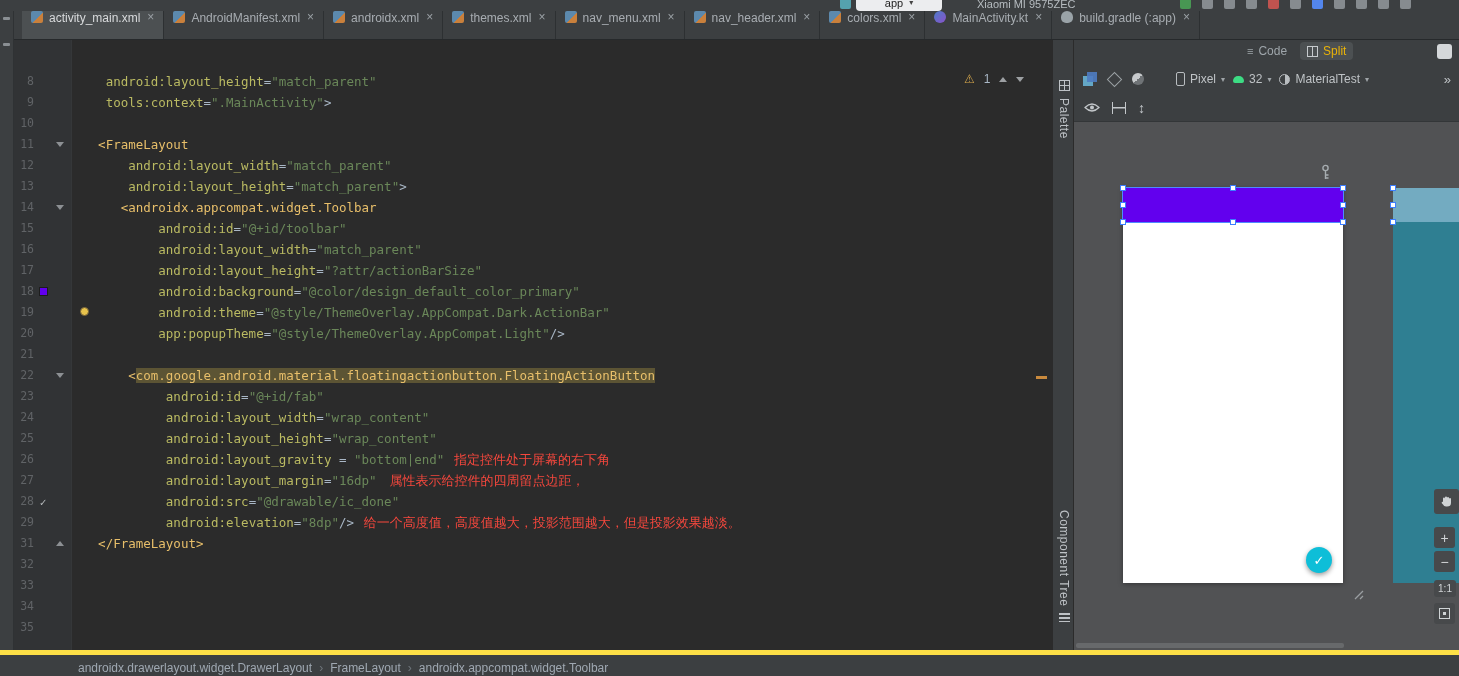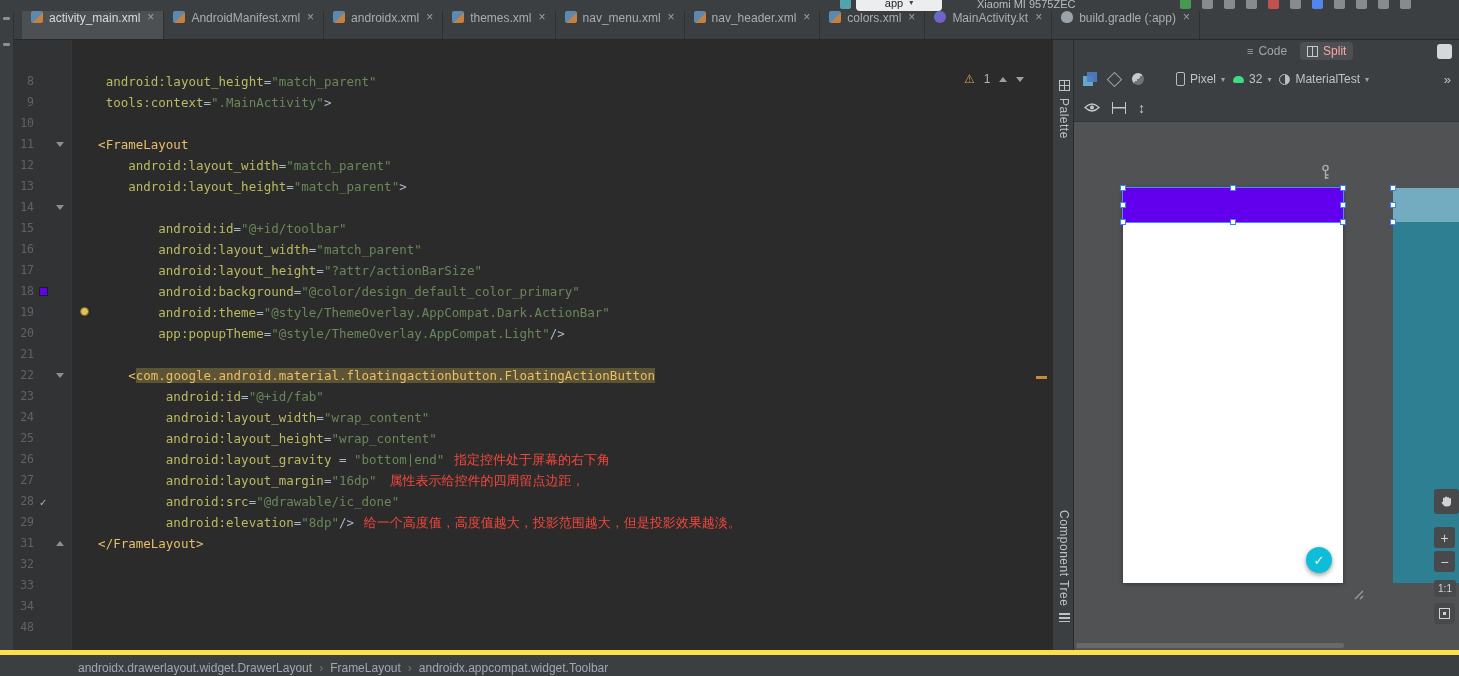--- a/index.html
+++ b/index.html
@@ -62,21 +62,21 @@
   .stripe-btn.ct{top:470px}
   .vtext{writing-mode:vertical-rl;color:#BEC2C6;font-size:12px;letter-spacing:.5px}
   .palette-icon{width:11px;height:11px;border:1px solid #BEC2C6;background-image:linear-gradient(#BEC2C6,#BEC2C6),linear-gradient(#BEC2C6,#BEC2C6);background-size:1px 100%,100% 1px;background-position:center,center;background-repeat:no-repeat}
   .ctree-icon{width:11px;height:9px;background:repeating-linear-gradient(#BEC2C6 0 2px,transparent 2px 4px)}
 
   
   .design-panel{position:absolute;left:1074px;top:40px;width:385px;height:610px;background:#3c3f41;z-index:2}
   .d-header0{position:relative;height:24px}
   .mode-toggle{position:absolute;left:166px;top:2px;display:flex;gap:6px;align-items:center}
   .mode-btn{display:inline-flex;align-items:center;gap:5px;color:#9FA6AB;font-size:12px;padding:2px 7px;border-radius:4px}
-  .mode-btn.sel{color:#fca5a5;background:#4C5052}
+  .mode-btn.sel{color:#eab308;background:#4C5052}
   .m-ico{font-size:11px}
   .split-ico{width:11px;height:11px;border:1px solid #C6CACD;background-image:linear-gradient(#C6CACD,#C6CACD);background-size:1px 100%;background-position:center;background-repeat:no-repeat;display:inline-block}
   .design-sq{position:absolute;left:363px;top:4px;width:15px;height:15px;background:#D5D8DA;border-radius:3px}
   .d-header1{position:relative;height:30px;display:flex;align-items:center;padding-left:8px;gap:8px}
   .dico{width:16px;height:16px;position:relative;display:inline-block}
   .dico.surface::before{content:"";position:absolute;left:1px;top:5px;width:10px;height:10px;background:#64A7C6}
   .dico.surface::after{content:"";position:absolute;left:5px;top:1px;width:10px;height:10px;background:#4E7CC2;opacity:.9}
   .dico.bp::before{content:"";position:absolute;left:3px;top:3px;width:9px;height:9px;border:1.3px solid #9AA0A3;transform:rotate(45deg)}
   .dico.wheel::before{content:"";position:absolute;left:2px;top:2px;width:12px;height:12px;border-radius:50%;background:linear-gradient(135deg,#C7CACC 50%,#6F7376 50%)}
   .dev-group{display:inline-flex;align-items:center;gap:5px;color:#BFC3C6;font-size:12px;white-space:nowrap}
@@ -224,20 +224,21 @@
         <span class="gut"></span>
         <span class="fold"></span>
         <span class="ltext"><span class="tk-p">        </span><span class="tk-a">android:layout_height</span><span class="tk-p">=</span><span class="tk-v">"match_parent"</span><span class="tk-p">&gt;</span></span>
       </div>
       <div class="code-row">
         <span class="ln">14</span>
         <span class="gut"></span>
         <span class="fold">
           <span class="farrow down"></span>
         </span>
+        <span class="ltext"><span class="tk-p">       </span><span class="tk-t">&lt;androidx.appcompat.widget.Toolbar</span></span>
       </div>
       <div class="code-row">
         <span class="ln">15</span>
         <span class="gut"></span>
         <span class="fold"></span>
         <span class="ltext"><span class="tk-p">            </span><span class="tk-a">android:id</span><span class="tk-p">=</span><span class="tk-v">"@+id/toolbar"</span></span>
       </div>
       <div class="code-row">
         <span class="ln">16</span>
         <span class="gut"></span>
@@ -344,21 +345,21 @@
         <span class="fold"></span>
         <span class="ltext"></span>
       </div>
       <div class="code-row">
         <span class="ln">34</span>
         <span class="gut"></span>
         <span class="fold"></span>
         <span class="ltext"></span>
       </div>
       <div class="code-row">
-        <span class="ln">48</span>
+        <span class="ln">35</span>
         <span class="gut"></span>
         <span class="fold"></span>
         <span class="ltext"></span>
       </div>
     </div>
   <div class="insp">
     <span class="w-ico">⚠</span>
     <span class="w-count">1</span>
     <span class="tri-up"></span>
     <span class="tri-down"></span>

